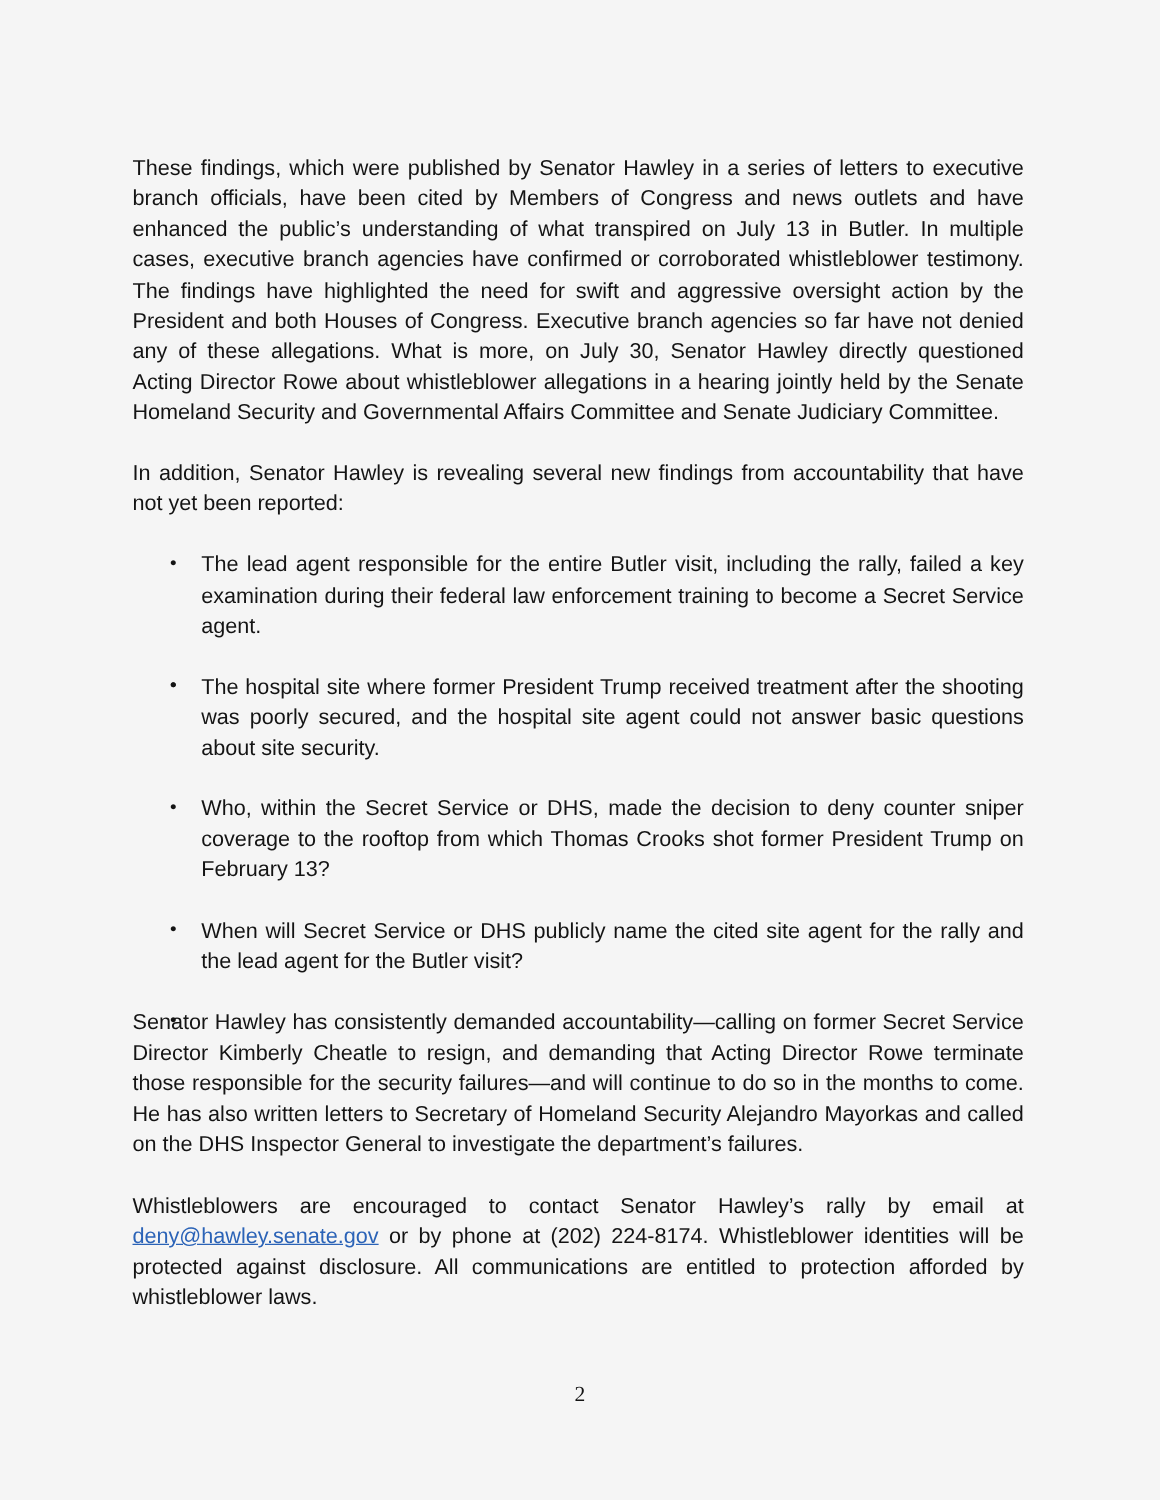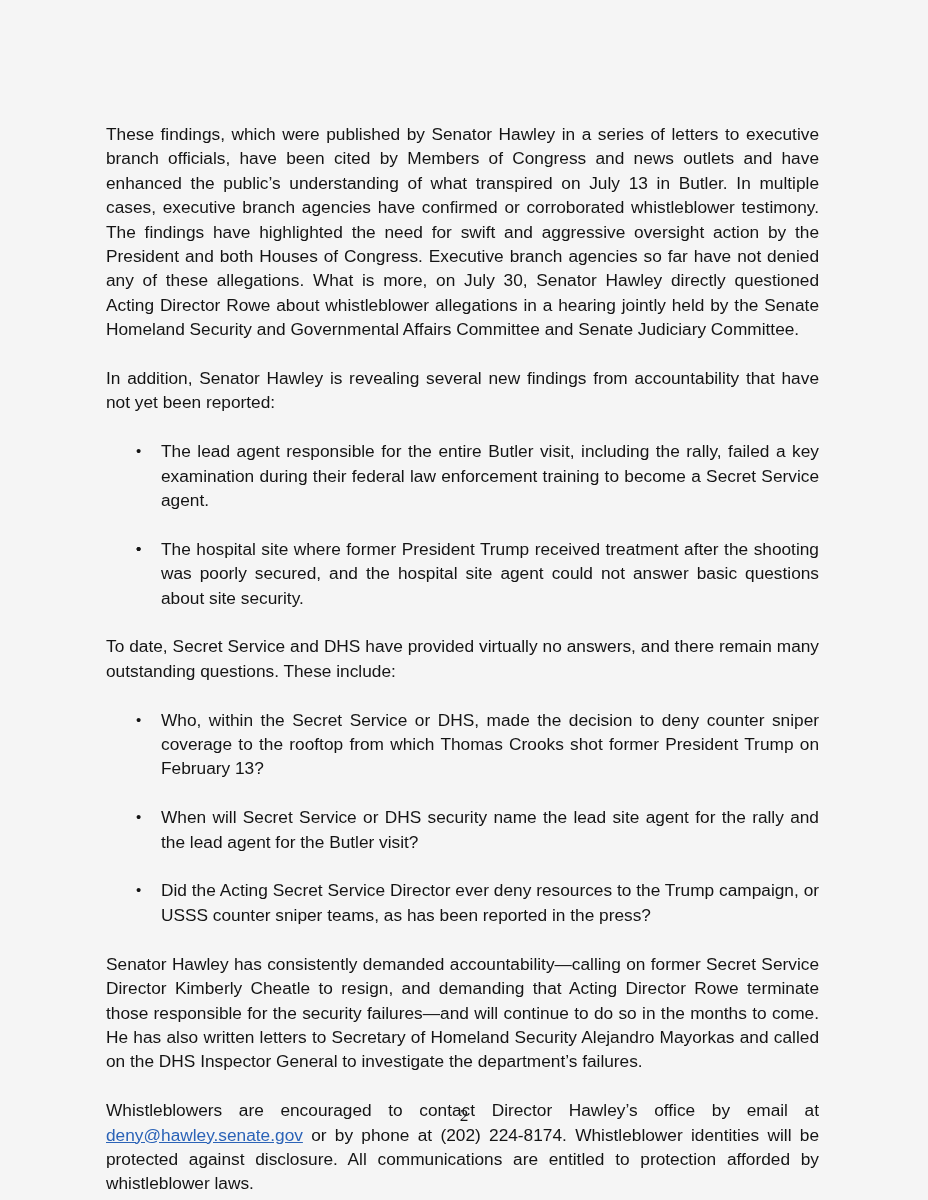--- a/index.html
+++ b/index.html
@@ -77,35 +77,33 @@
     </li>
     <li>
       <span class="bullet">•</span>
     </li>
     <li>
       <span class="bullet">•</span>
       <span>The hospital site where former President Trump received treatment after the shooting was poorly secured, and the hospital site agent could not answer basic questions about site security.</span>
     </li>
   </ul>
 
-  <p>To date, Secret Service and DHS have provided virtually no answers, and there remain many outstanding questions. These include:</p>
 
   <ul>
     <li>
       <span class="bullet">•</span>
       <span>Who, within the Secret Service or DHS, made the decision to deny counter sniper coverage to the rooftop from which Thomas Crooks shot former President Trump on February 13?</span>
     </li>
     <li>
       <span class="bullet">•</span>
-      <span>When will Secret Service or DHS security name the lead site agent for the rally and the lead agent for the Butler visit?</span>
+      <span>When will Secret Service or DHS publicly name the cited site agent for the rally and the lead agent for the Butler visit?</span>
     </li>
     <li>
       <span class="bullet">•</span>
-      <span>Did the Acting Secret Service Director ever deny resources to the Trump campaign, or USSS counter sniper teams, as has been reported in the press?</span>
     </li>
   </ul>
 
   <p>Senator Hawley has consistently demanded accountability—calling on former Secret Service Director Kimberly Cheatle to resign, and demanding that Acting Director Rowe terminate those responsible for the security failures—and will continue to do so in the months to come. He has also written letters to Secretary of Homeland Security Alejandro Mayorkas and called on the DHS Inspector General to investigate the department’s failures.</p>
 
-  <p class="last-p"><span>Whistleblowers are encouraged to contact Director Hawley’s office by email at </span><a class="email-link" style="color: rgb(43, 99, 183);">deny@hawley.senate.gov</a><span> or by phone at (202) 224-8174. Whistleblower identities will be protected against disclosure. All communications are entitled to protection afforded by whistleblower laws.</span></p>
+  <p class="last-p"><span>Whistleblowers are encouraged to contact Senator Hawley’s rally by email at </span><a class="email-link" style="color: rgb(43, 99, 183);">deny@hawley.senate.gov</a><span> or by phone at (202) 224-8174. Whistleblower identities will be protected against disclosure. All communications are entitled to protection afforded by whistleblower laws.</span></p>
 </div>
 
 <div class="page-number">2</div>
 
 </body></html>

